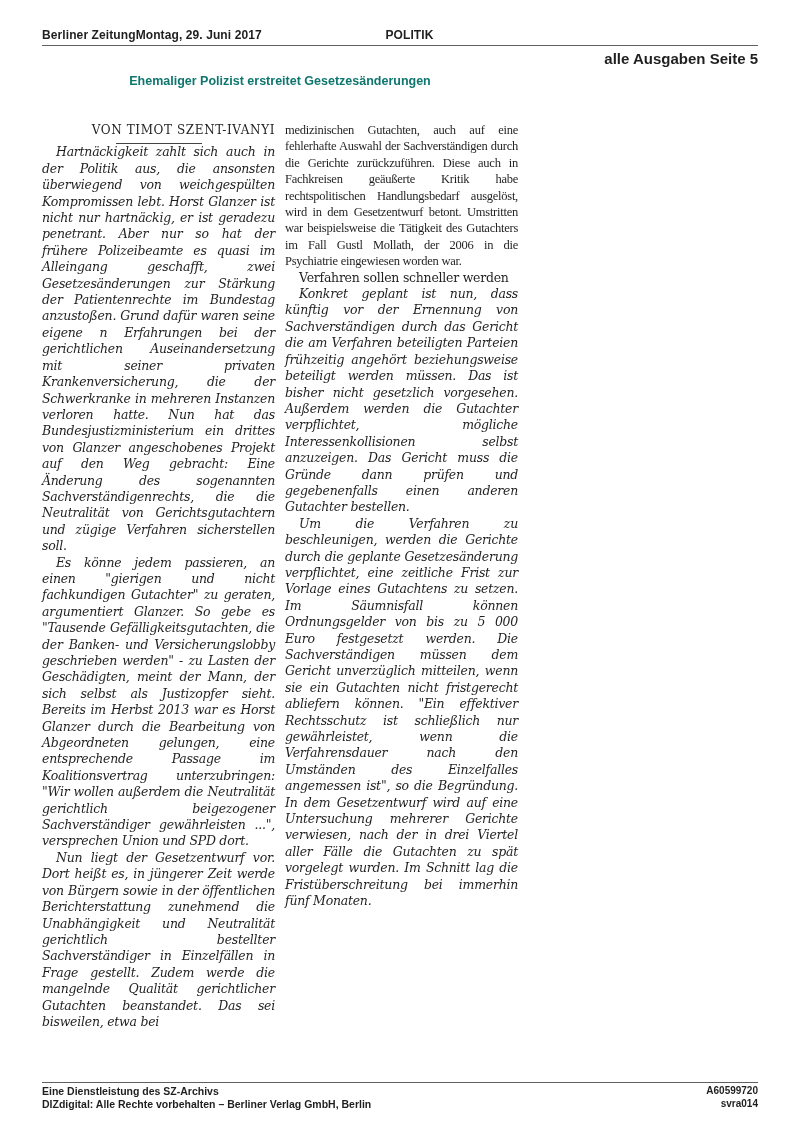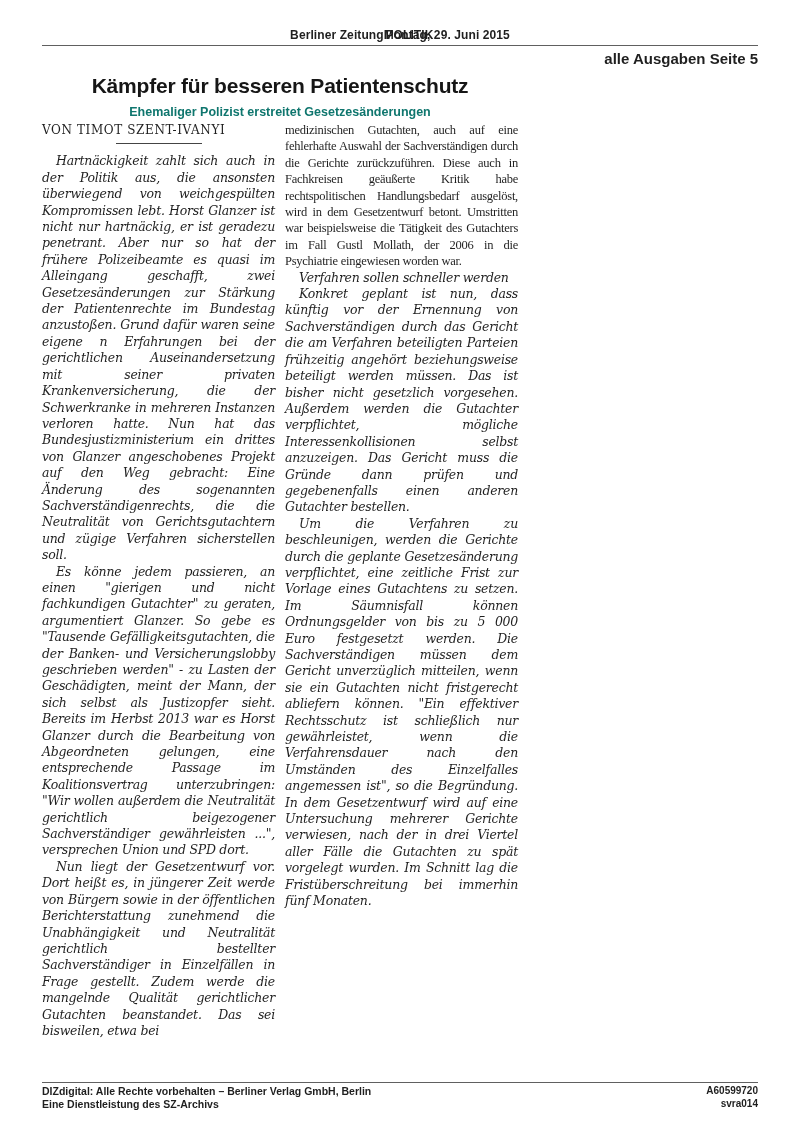--- a/index.html
+++ b/index.html
@@ -8,21 +8,21 @@
     background: #ffffff;
     color: #1f1f1f;
     font-family: "DejaVu Serif", serif;
     position: relative;
     overflow: hidden;
   }
 
   
   .masthead {
     position: absolute; left: 42px; right: 42px; top: 28px;
-    display: flex; justify-content: center; align-items: baseline;
+    display: flex; justify-content: flex-start; align-items: baseline;
     font-family: "Liberation Sans", sans-serif;
     font-size: 12px; font-weight: 700; letter-spacing: 0.1px;
   }
   .masthead .center { position: absolute; left: 0; right: 0; text-align: center; padding-left: 19px; }
   .head-rule {
     position: absolute; left: 42px; right: 42px; top: 45px;
     border-top: 1px solid #606060; height: 0;
   }
   .edition-line {
     position: absolute; right: 42px; top: 50px;
@@ -48,34 +48,34 @@
 
   
   .col {
     position: absolute; top: 122px; width: 233px;
     font-size: 12.5px; line-height: 16.4px; letter-spacing: -0.25px;
     text-align: justify;
   }
   .col-1 { left: 42px; }
   .col-2 { left: 285px; }
 
-  .byline-block { text-align: left; margin-bottom: 9px; }
+  .byline-block { text-align: right; }
   .byline {
     font-size: 12px; letter-spacing: 0.6px;
     display: inline-block;
   }
   .byline-rule {
     width: 86px; border-top: 1px solid #444;
     margin: 5px auto 0 auto; height: 0;
   }
 
   .para { margin: 0; }
   .para.indent { text-indent: 14px; font-style: italic; }
   .para.noindent { text-indent: 0; font-family: Liberation Serif, serif; }
-  .para.crosshead { text-indent: 14px; text-align: left; font-style: italic; }
+  .para.crosshead { text-indent: 14px; text-align: left; }
 
   
   .foot-rule {
     position: absolute; left: 42px; right: 42px; top: 1082px;
     border-top: 1px solid #606060; height: 0;
   }
   .footer-left {
     position: absolute; left: 42px; top: 1085px;
     font-family: "Liberation Sans", sans-serif;
     font-size: 10.5px; font-weight: 700; line-height: 12.5px;
@@ -86,27 +86,26 @@
     font-size: 10px; font-weight: 700; line-height: 12.5px;
     text-align: right;
   }
 </style>
 </head>
 <body>
 
 <div class="masthead">
   <span>Berliner Zeitung</span>
   <span class="center">POLITIK</span>
-  <span>Montag, 29. Juni 2015</span>
+  <span>Montag, 29. Juni 2017</span>
 </div>
 <div class="head-rule"></div>
 <div class="edition-line">alle Ausgaben Seite 5</div>
 
 <div class="article-head">
-  <h1 class="headline">Kämpfer für besseren Patientenschutz</h1>
   <h2 class="subhead">Ehemaliger Polizist erstreitet Gesetzesänderungen</h2>
 </div>
 
 <div class="col col-1">
   <div class="byline-block">
     <span class="byline">VON TIMOT SZENT-IVANYI</span>
     <div class="byline-rule"></div>
   </div>
   <div>
       <p class="para indent">Hartnäckigkeit zahlt sich auch in der Politik aus, die ansonsten überwiegend von weichgespülten Kompromissen lebt. Horst Glanzer ist nicht nur hartnäckig, er ist geradezu penetrant. Aber nur so hat der frühere Polizeibeamte es quasi im Alleingang geschafft, zwei Gesetzesänderungen zur Stärkung der Patientenrechte im Bundestag anzustoßen. Grund dafür waren seine eigene n Erfahrungen bei der gerichtlichen Auseinandersetzung mit seiner privaten Krankenversicherung, die der Schwerkranke in mehreren Instanzen verloren hatte. Nun hat das Bundesjustizministerium ein drittes von Glanzer angeschobenes Projekt auf den Weg gebracht: Eine Änderung des sogenannten Sachverständigenrechts, die die Neutralität von Gerichtsgutachtern und zügige Verfahren sicherstellen soll.</p>
@@ -119,19 +118,19 @@
   <div>
       <p class="para noindent">medizinischen Gutachten, auch auf eine fehlerhafte Auswahl der Sachverständigen durch die Gerichte zurückzuführen. Diese auch in Fachkreisen geäußerte Kritik habe rechtspolitischen Handlungsbedarf ausgelöst, wird in dem Gesetzentwurf betont. Umstritten war beispielsweise die Tätigkeit des Gutachters im Fall Gustl Mollath, der 2006 in die Psychiatrie eingewiesen worden war.</p>
       <p class="para crosshead">Verfahren sollen schneller werden</p>
       <p class="para indent">Konkret geplant ist nun, dass künftig vor der Ernennung von Sachverständigen durch das Gericht die am Verfahren beteiligten Parteien frühzeitig angehört beziehungsweise beteiligt werden müssen. Das ist bisher nicht gesetzlich vorgesehen. Außerdem werden die Gutachter verpflichtet, mögliche Interessenkollisionen selbst anzuzeigen. Das Gericht muss die Gründe dann prüfen und gegebenenfalls einen anderen Gutachter bestellen.</p>
       <p class="para indent">Um die Verfahren zu beschleunigen, werden die Gerichte durch die geplante Gesetzesänderung verpflichtet, eine zeitliche Frist zur Vorlage eines Gutachtens zu setzen. Im Säumnisfall können Ordnungsgelder von bis zu 5 000 Euro festgesetzt werden. Die Sachverständigen müssen dem Gericht unverzüglich mitteilen, wenn sie ein Gutachten nicht fristgerecht abliefern können. "Ein effektiver Rechtsschutz ist schließlich nur gewährleistet, wenn die Verfahrensdauer nach den Umständen des Einzelfalles angemessen ist", so die Begründung. In dem Gesetzentwurf wird auf eine Untersuchung mehrerer Gerichte verwiesen, nach der in drei Viertel aller Fälle die Gutachten zu spät vorgelegt wurden. Im Schnitt lag die Fristüberschreitung bei immerhin fünf Monaten.</p>
     </div>
 </div>
 
 <div class="foot-rule"></div>
 <div class="footer-left">
+  <div>Eine Dienstleistung des SZ-Archivs</div>
   <div>DIZdigital: Alle Rechte vorbehalten – Berliner Verlag GmbH, Berlin</div>
-  <div>Eine Dienstleistung des SZ-Archivs</div>
 </div>
 <div class="footer-right">
   <div>A60599720</div>
   <div>svra014</div>
 </div>
 
 </body></html>

